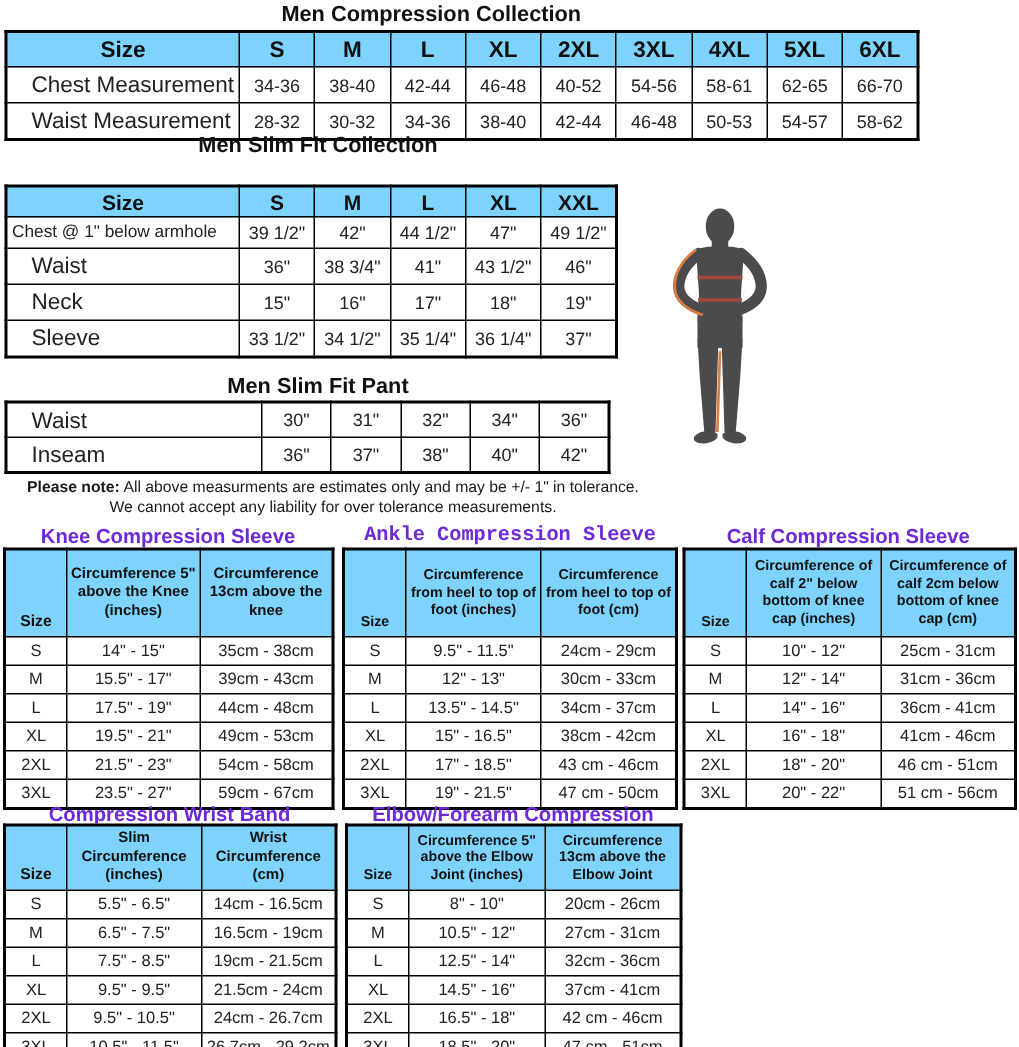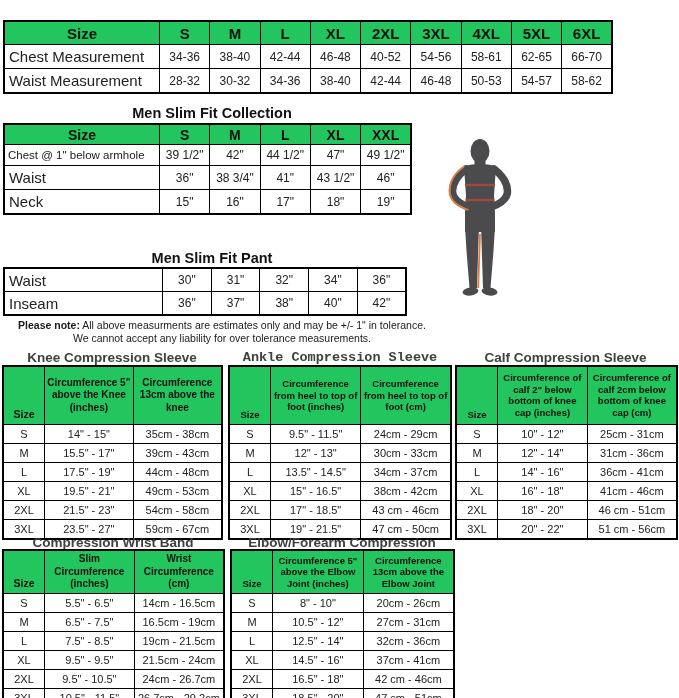--- a/index.html
+++ b/index.html
@@ -1,45 +1,45 @@
 <!DOCTYPE html>
 <html><head>
 <meta charset="utf-8">
 <style>
   html,body{margin:0;padding:0;background:#fff;}
   #page{
     position:relative;width:679px;height:698px;background:#ffffff;
     font-family:"Liberation Sans",sans-serif;color:#1a1a1a;overflow:hidden;
   }
   .sec-title{position:absolute;text-align:center;font-weight:bold;font-size:14.5px;color:#111;}
-  .sub-title{position:absolute;text-align:center;font-weight:bold;font-size:13.5px;color:#404040;}
+  .sub-title{position:absolute;text-align:center;font-weight:bold;font-size:13.5px;color:#6d28d9;}
 
   table{border-collapse:collapse;table-layout:fixed;position:absolute;background:#fff;}
   table, th, td{border:1px solid #000;}
   table{border-width:2px;}
-  th{background:#22c55e;font-weight:bold;color:#111;}
+  th{background:#7dd3fc;font-weight:bold;color:#111;}
   td{color:#222;text-align:center;}
 
   
   .big th{font-size:15px;height:20px;}
   .big td{font-size:12px;height:21px;text-align:center;}
-  .big td:first-child{text-align:left;font-size:15px;padding-left:4px;}
+  .big td:first-child{text-align:left;font-size:15px;padding-left:16px;}
   #table-compression{top:20px;left:3px;width:610px;}
   #table-compression th:first-child{width:152px;}
   #table-slimfit{top:123px;left:3px;width:409px;}
   #table-slimfit th:first-child{width:152px;}
   #table-slimfit th{height:17px;font-size:14px;}
   #table-slimfit tbody tr:first-child td{height:18px;}
   #table-slimfit tbody tr:first-child td:first-child{font-size:11.5px;padding-left:3px;}
   #table-pant{top:267px;left:3px;width:404px;}
   #table-pant td:first-child{width:152px;}
   #table-pant td{height:20px;}
 
   .t1{top:2px;left:0;width:575px;}
-  .t2{top:105px;left:0;width:424px;}
+  .t2{top:89px;left:0;width:424px;}
   .t3{top:250px;left:0;width:424px;}
 
   .note{position:absolute;top:319px;left:12px;width:420px;text-align:center;
         font-size:10.5px;line-height:13px;color:#1a1a1a;}
 
   
   .sleeve th{font-size:10px;line-height:12.5px;padding:1px 2px;vertical-align:middle;}
   .sleeve th:first-child{width:36px;vertical-align:bottom;padding-bottom:3px;font-size:10.5px;}
   .sleeve td{font-size:11px;height:16px;}
   .r1 thead tr{height:58px;}
@@ -56,20 +56,21 @@
   .wt{top:535px;left:0;width:226px;}
   .et{top:535px;left:228px;width:228px;}
 
   #figure-wrap{position:absolute;left:440px;top:136px;width:80px;height:170px;}
 </style>
 </head>
 <body>
 
 <div id="page">
 
+  <div class="sec-title t1">Men Compression Collection</div>
   <table id="table-compression" class="big">
     <thead>
         <tr>
           <th>Size</th>
           <th>S</th>
           <th>M</th>
           <th>L</th>
           <th>XL</th>
           <th>2XL</th>
           <th>3XL</th>
@@ -135,20 +136,28 @@
           <td>43 1/2"</td>
           <td>46"</td>
         </tr>
         <tr>
           <td>Neck</td>
           <td>15"</td>
           <td>16"</td>
           <td>17"</td>
           <td>18"</td>
           <td>19"</td>
+        </tr>
+        <tr>
+          <td>Sleeve</td>
+          <td>33 1/2"</td>
+          <td>34 1/2"</td>
+          <td>35 1/4"</td>
+          <td>36 1/4"</td>
+          <td>37"</td>
         </tr>
       </tbody>
   </table>
 
   <div class="sec-title t3">Men Slim Fit  Pant</div>
   <table id="table-pant" class="big">
     <tbody>
         <tr>
           <td>Waist</td>
           <td>30"</td>

